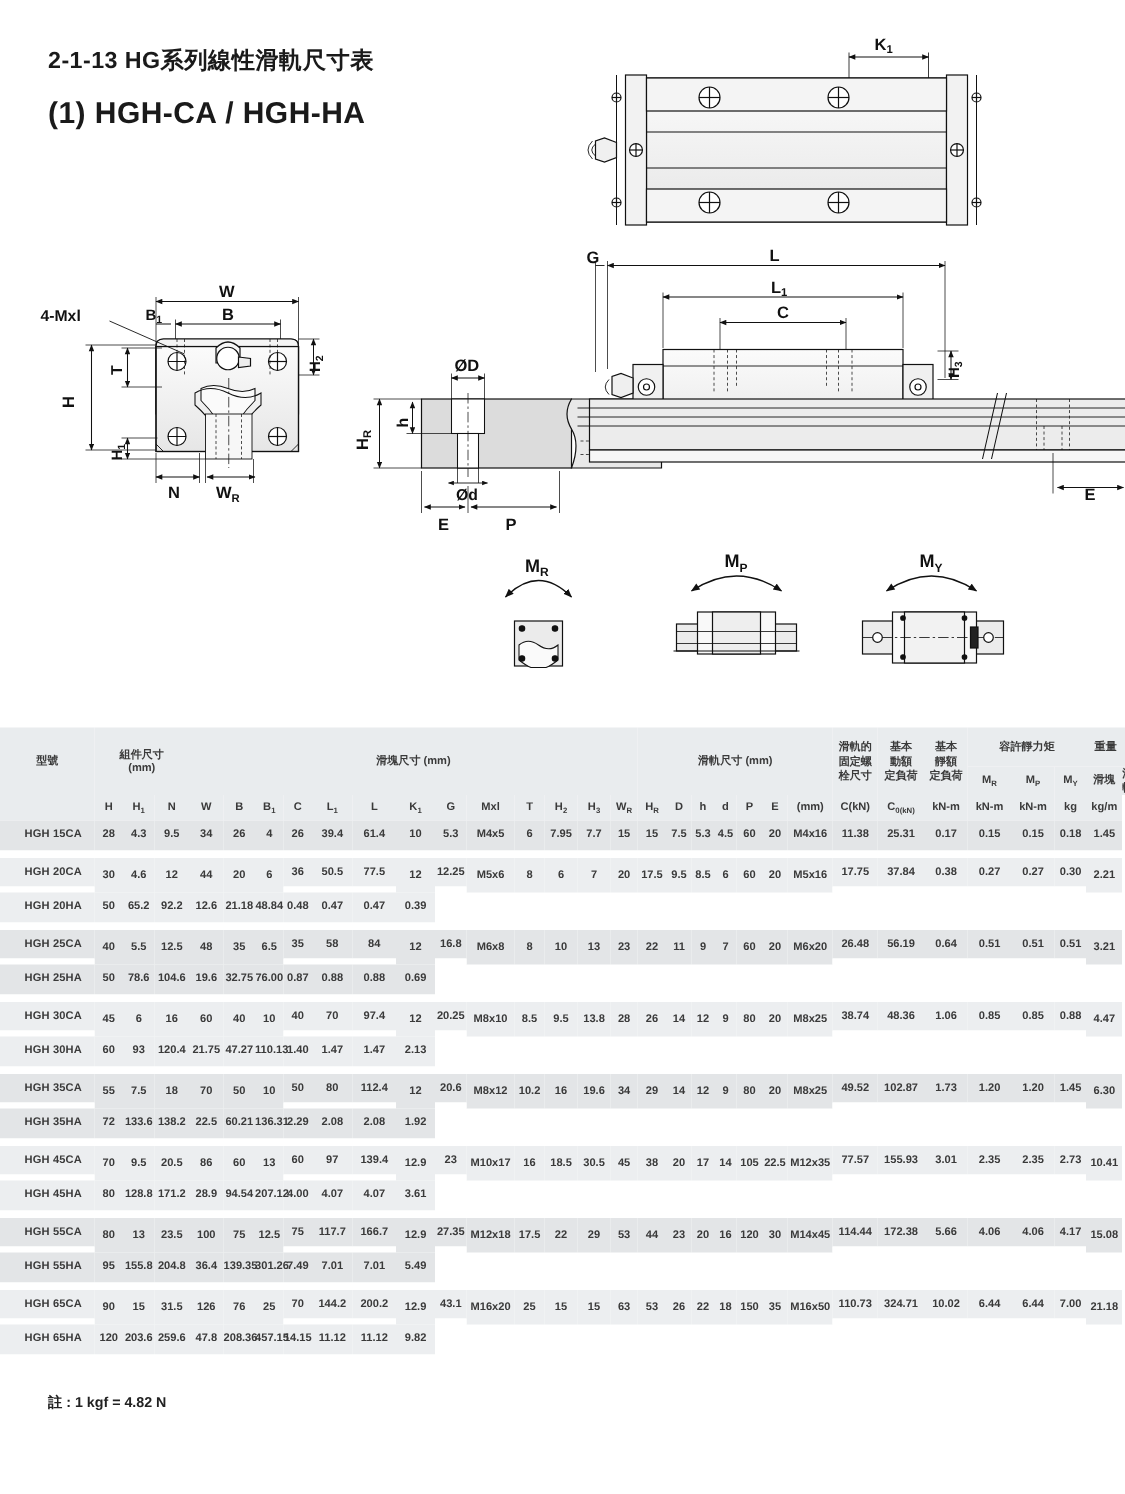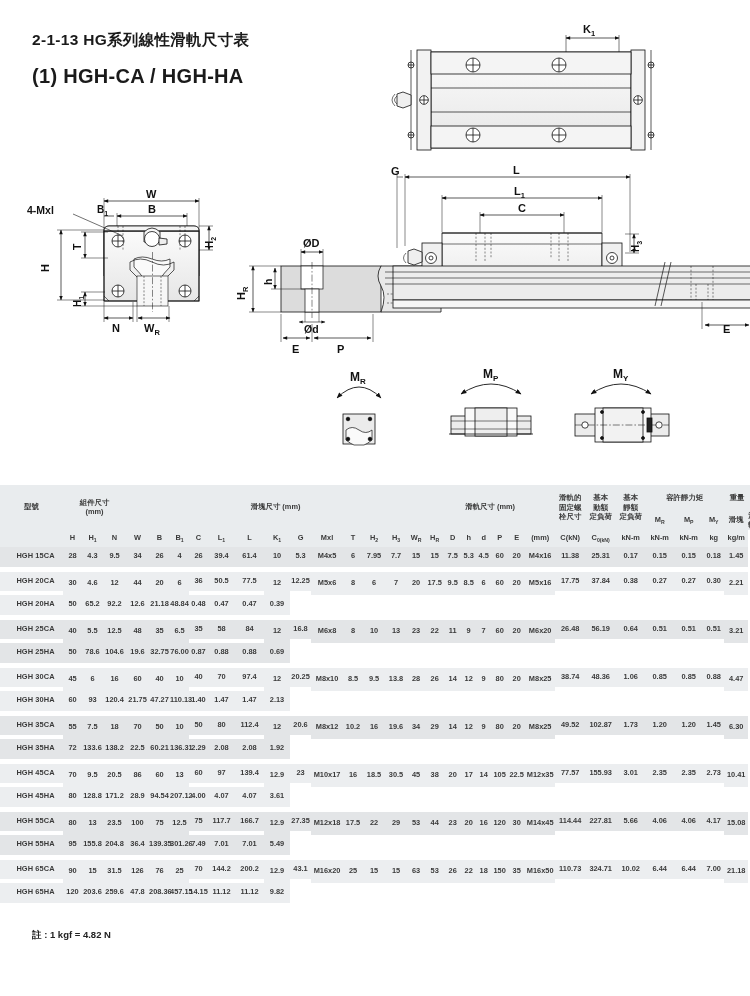--- a/index.html
+++ b/index.html
@@ -846,21 +846,21 @@
           <td class="cell zebra-a" rowspan="2">29</td>
           <td class="cell zebra-a" rowspan="2">53</td>
           <td class="cell zebra-a" rowspan="2">44</td>
           <td class="cell zebra-a" rowspan="2">23</td>
           <td class="cell zebra-a" rowspan="2">20</td>
           <td class="cell zebra-a" rowspan="2">16</td>
           <td class="cell zebra-a" rowspan="2">120</td>
           <td class="cell zebra-a" rowspan="2">30</td>
           <td class="cell zebra-a" rowspan="2">M14x45</td>
           <td class="cell zebra-a">114.44</td>
-          <td class="cell zebra-a">227.81</td>
+          <td class="cell zebra-a">172.38</td>
           <td class="cell zebra-a">5.66</td>
           <td class="cell zebra-a">4.06</td>
           <td class="cell zebra-a">4.06</td>
           <td class="cell zebra-a">4.17</td>
           <td class="cell zebra-a" rowspan="2">15.08</td>
         </tr>
         <tr>
           <td class="stripe"></td>
           <td class="stripe"></td>
           <td class="stripe"></td>

